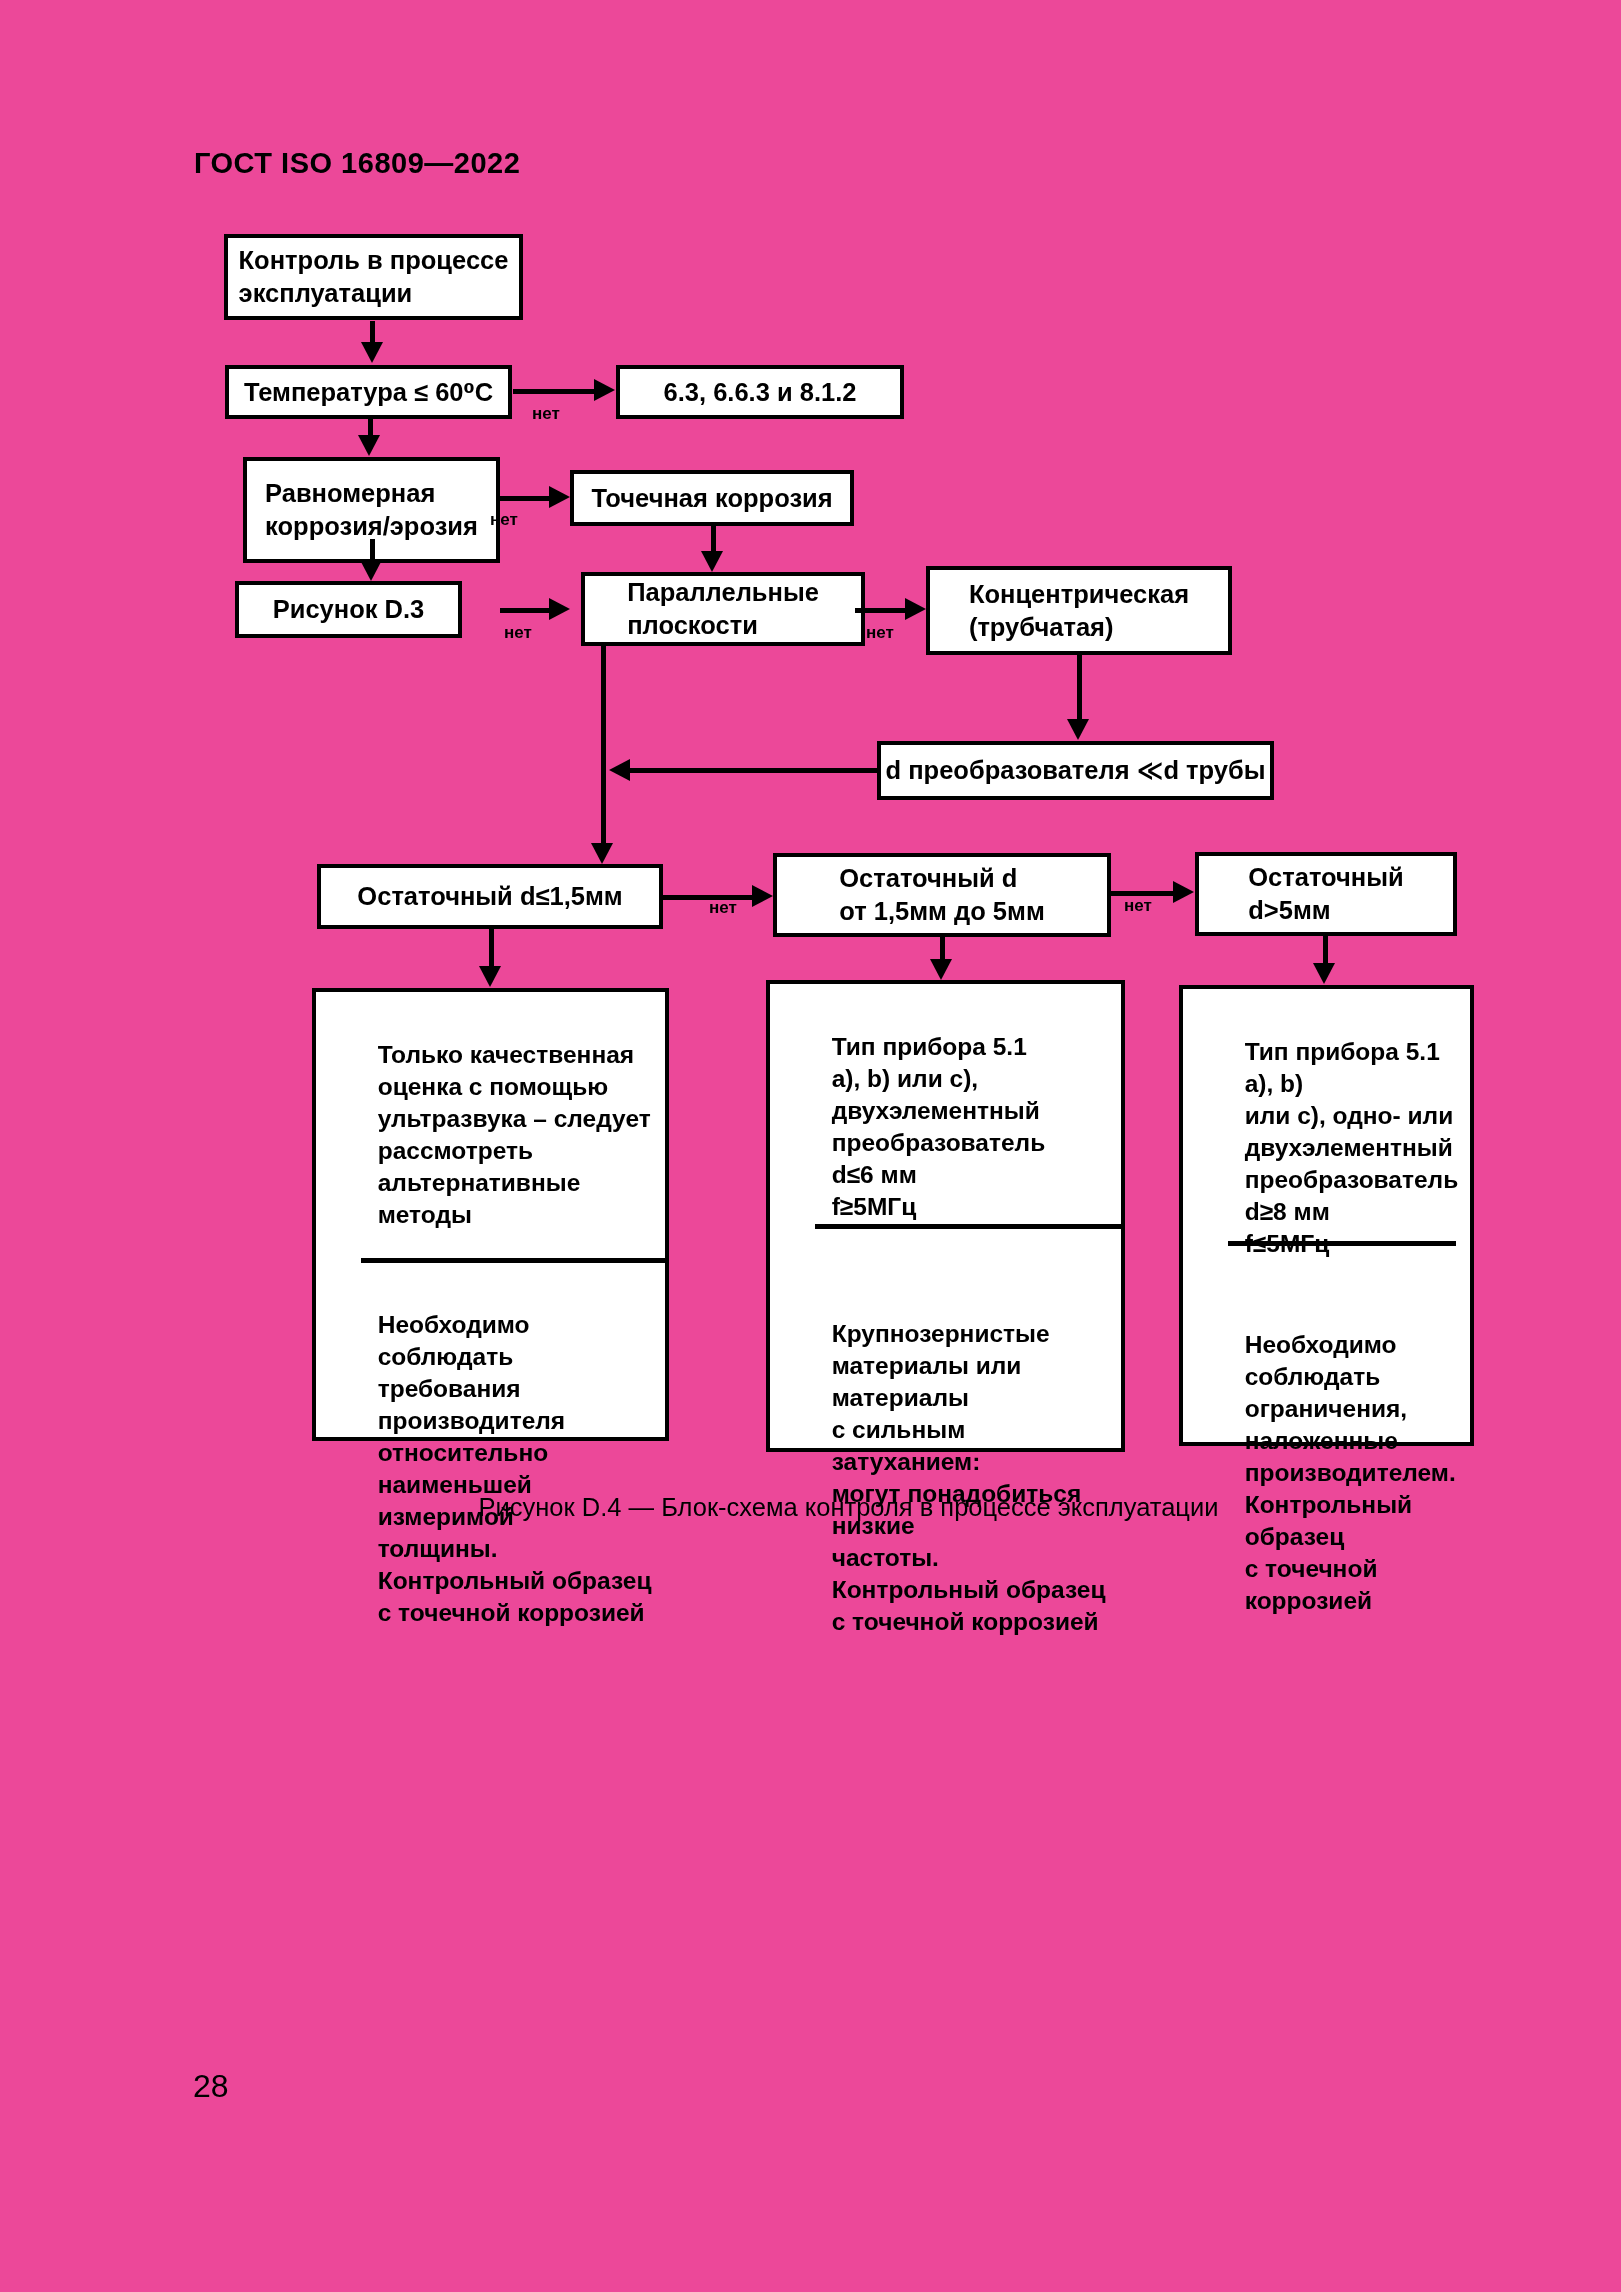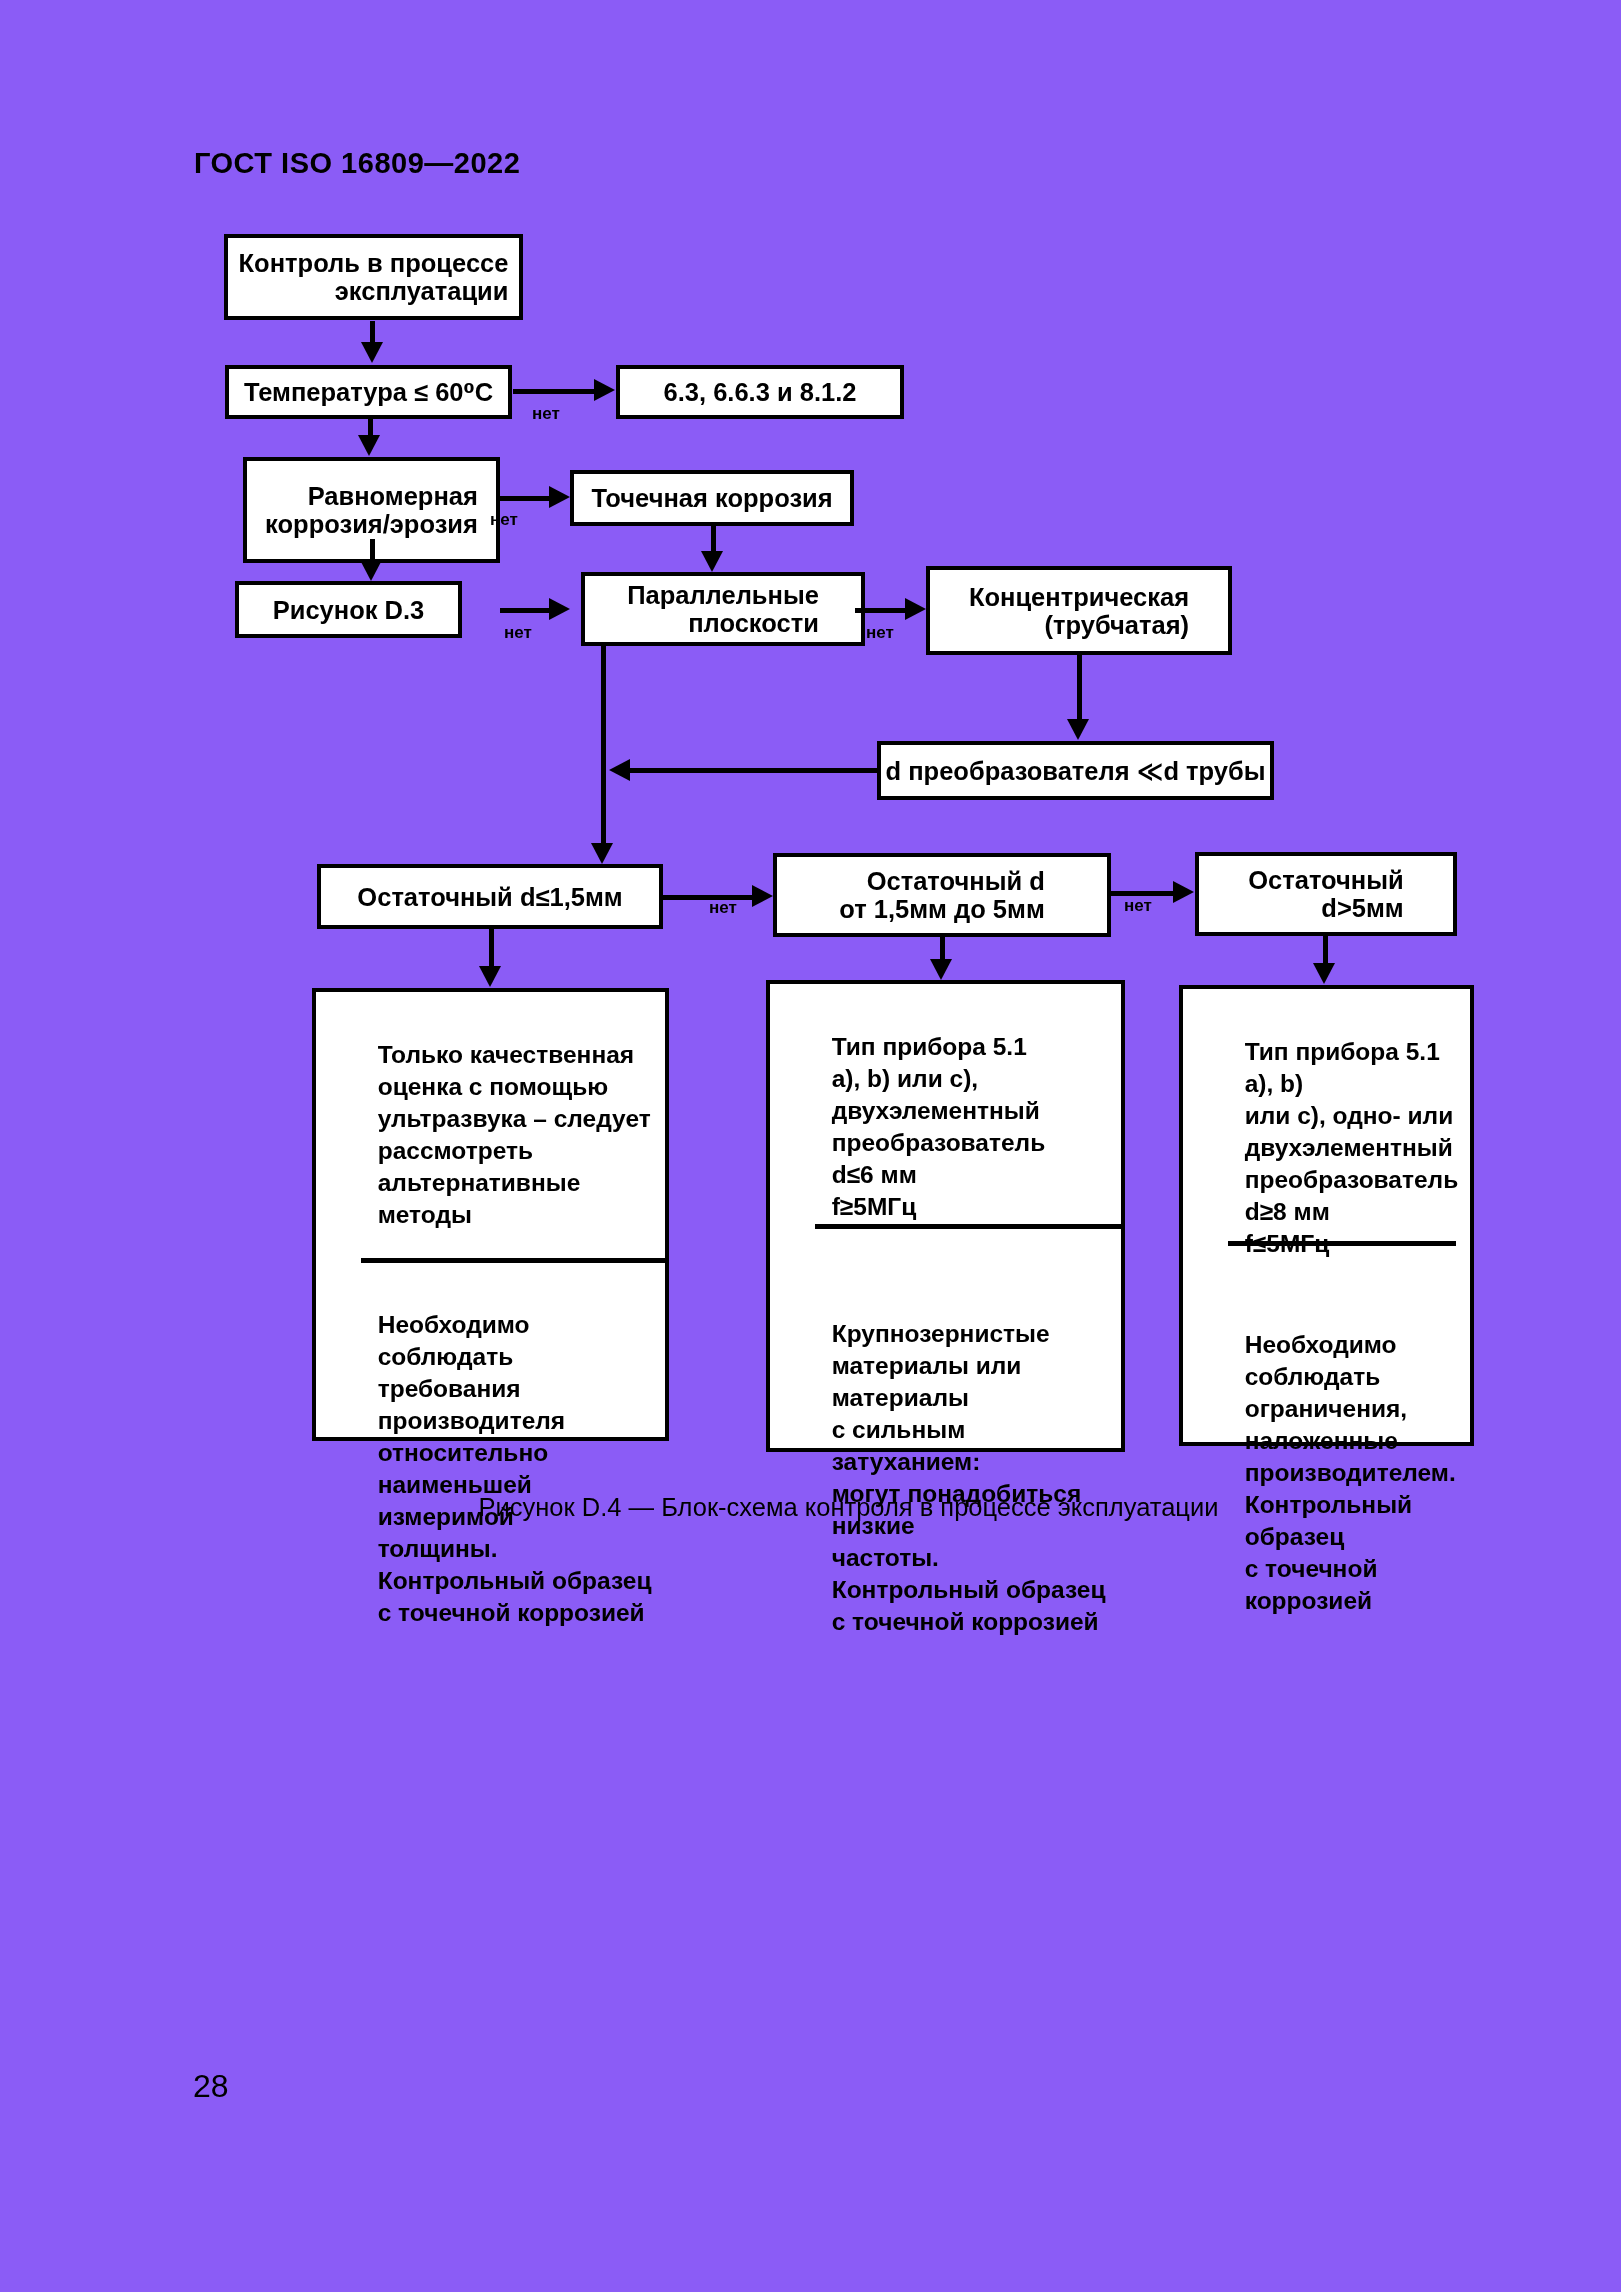--- a/index.html
+++ b/index.html
@@ -1,36 +1,36 @@
 <!DOCTYPE html>
 <html><head>
 <meta charset="utf-8">
 <style>
   html,body{margin:0;padding:0;background:#e9e9e9;}
   .page{
     position:relative;
     width:1621px;height:2293px;
-    background:#8b5cf6;
+    background:#ec4899;
     font-family:"Liberation Sans","DejaVu Sans",sans-serif;
     color:#000;
     margin:0 auto;
     overflow:hidden;
   }
   .hdr{
     position:absolute;left:194px;top:147px;
     font-size:29px;font-weight:bold;letter-spacing:0.5px;
   }
   .node{
     position:absolute;
     border:4.9px solid #000;
     box-sizing:border-box;
     background:#fff;
     display:flex;align-items:center;justify-content:center;
-    text-align:right;
-    font-weight:bold;font-size:25.5px;line-height:28px;
+    text-align:left;
+    font-weight:bold;font-size:25.5px;line-height:33px;
     white-space:pre-line;
   }
   .outcome{
     position:absolute;
     border:4.9px solid #000;
     box-sizing:border-box;
     background:#fff;
     font-weight:bold;font-size:24.5px;line-height:32px;
     white-space:pre-line;
     padding-left:45px;

